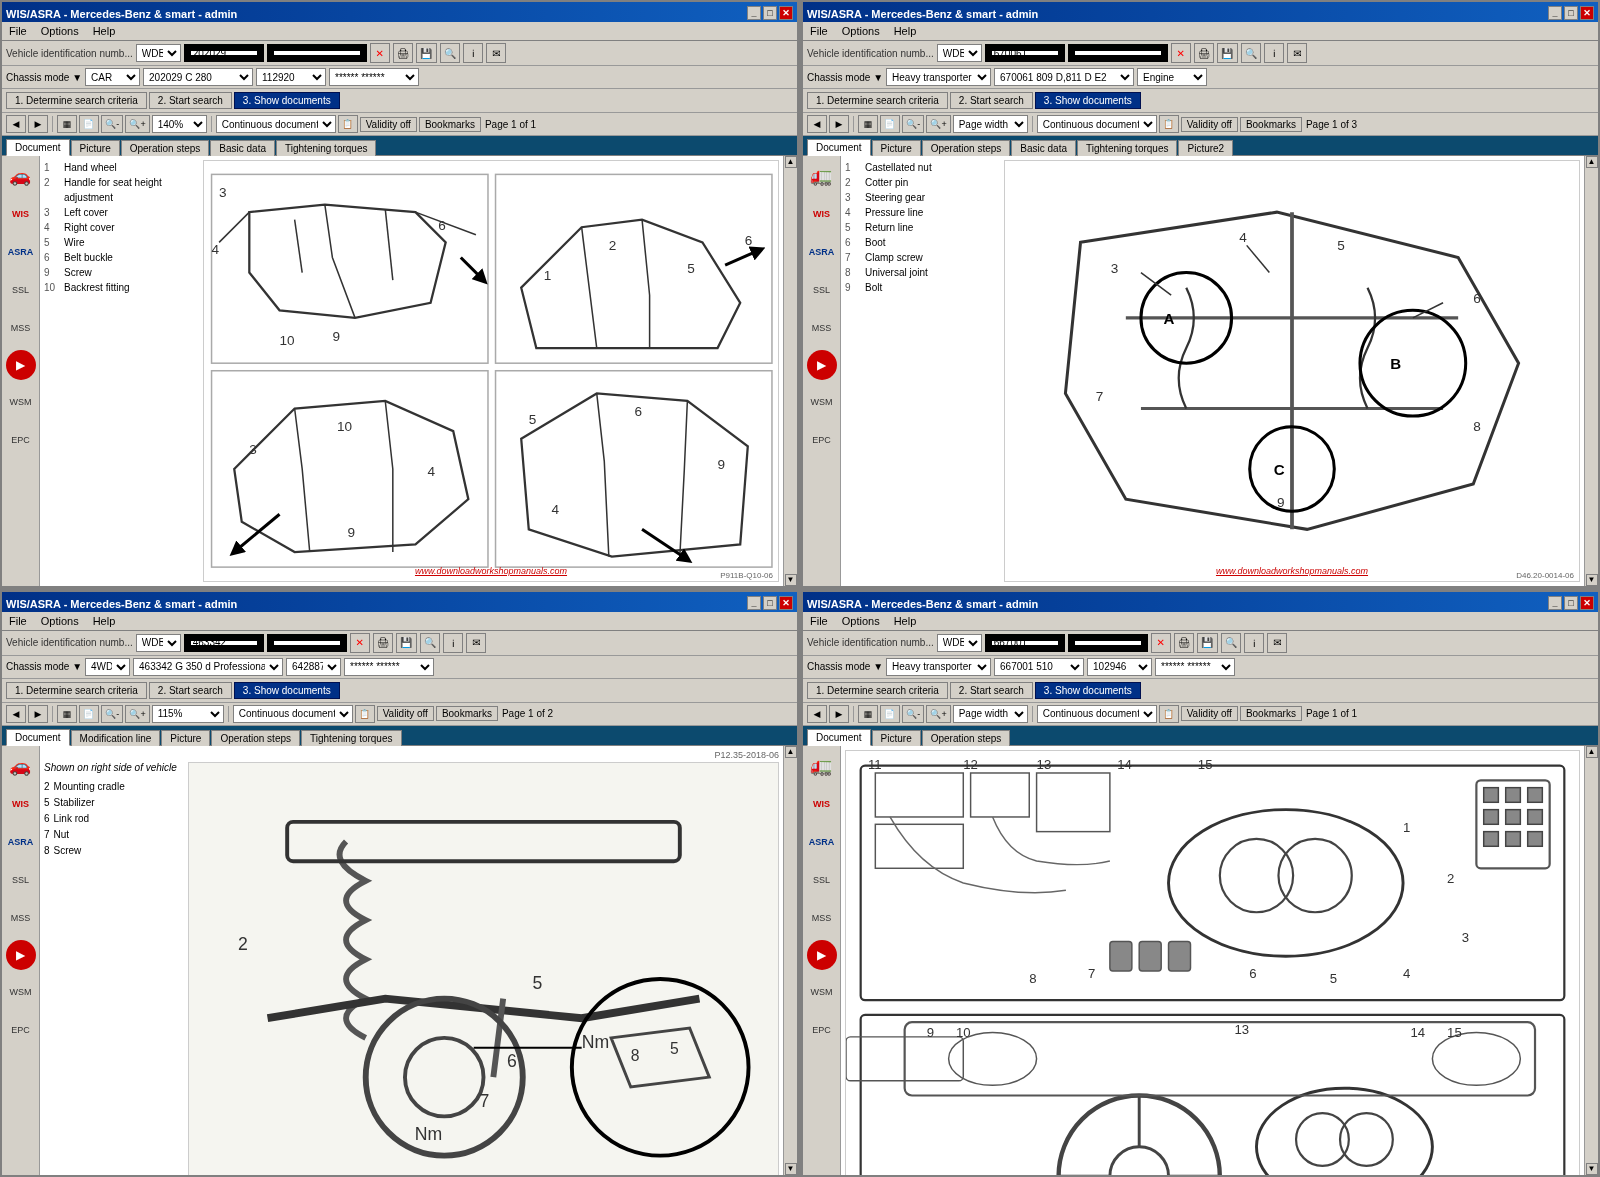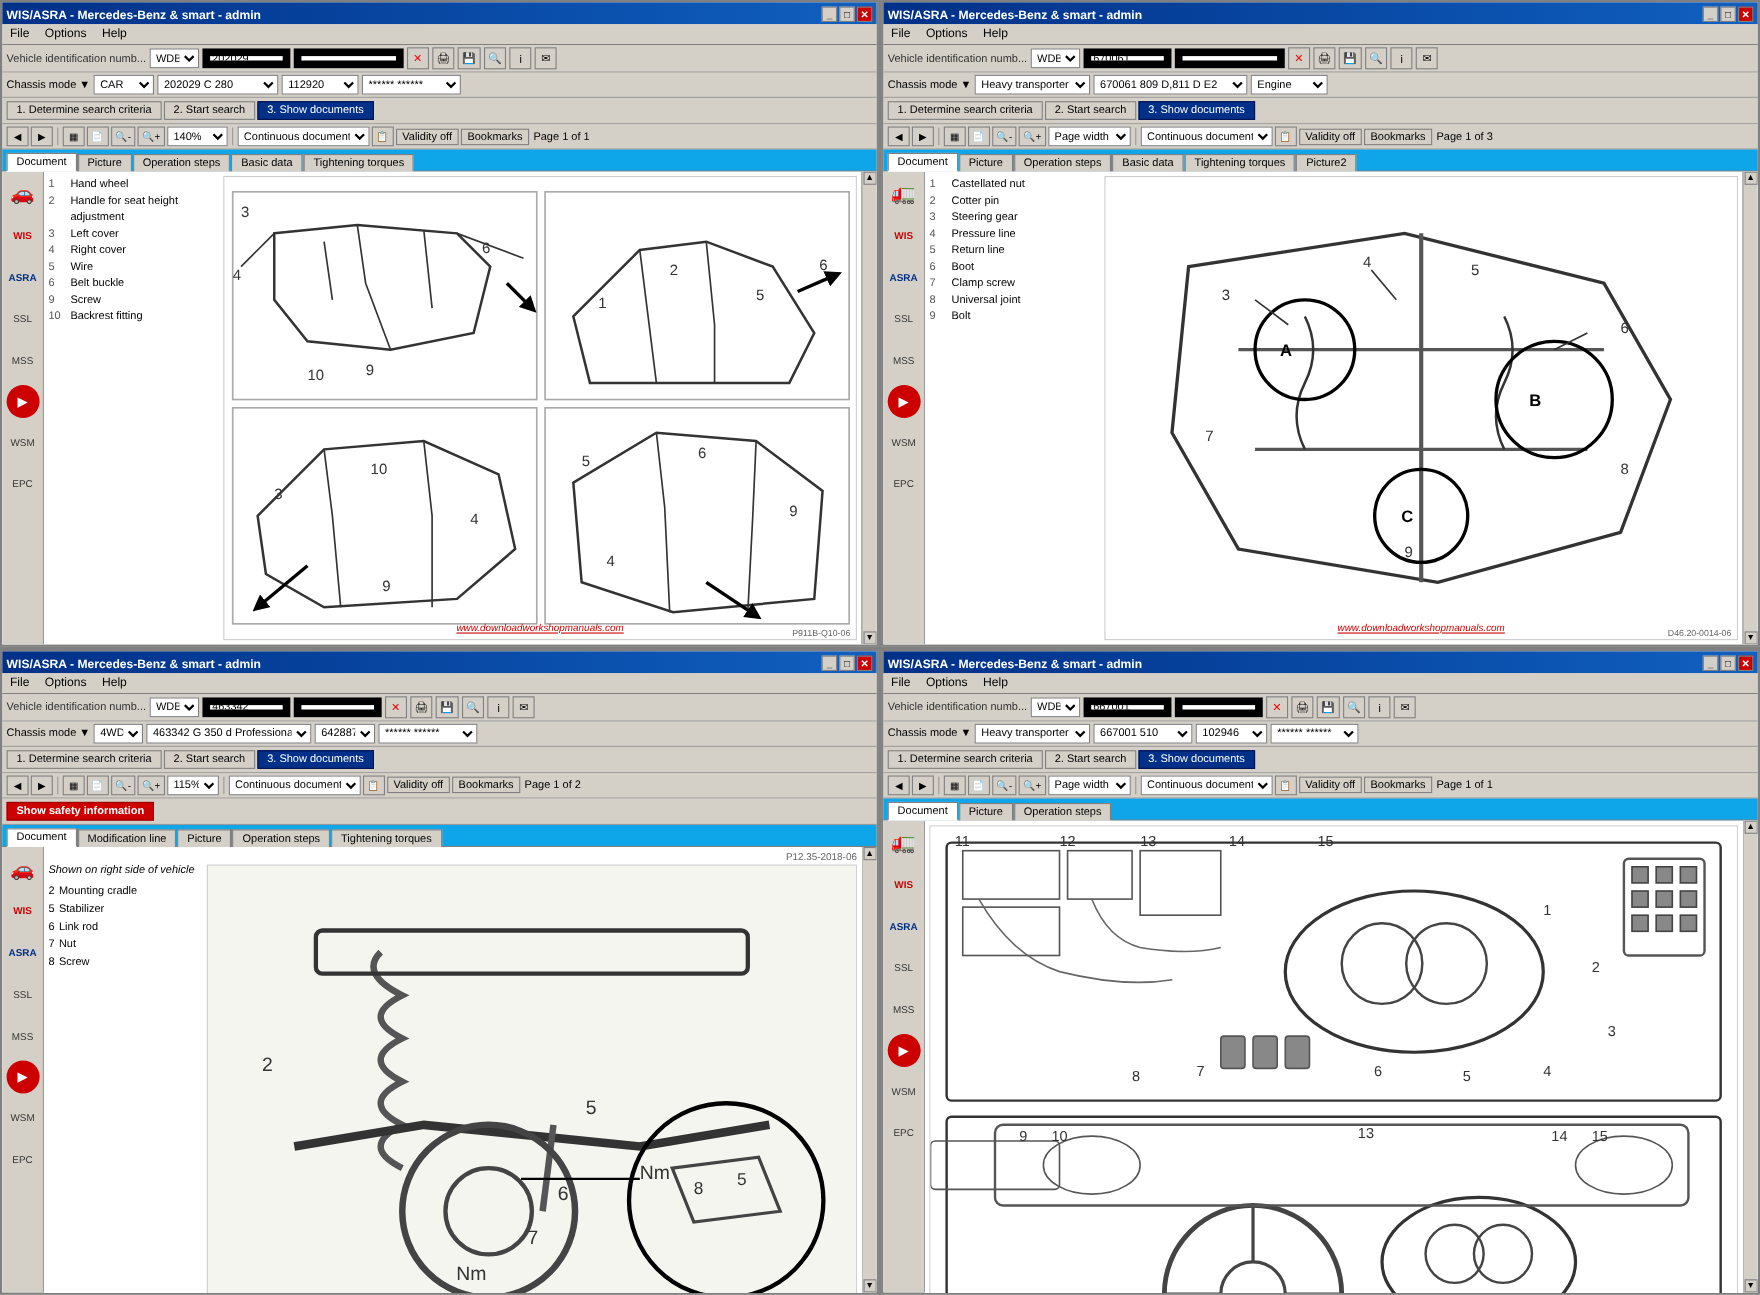--- a/index.html
+++ b/index.html
@@ -148,21 +148,21 @@
 
     .doc-toolbar .toolbar-btn {
       height: 18px;
       font-size: 9px;
     }
 
     .tabs-row {
       display: flex;
       align-items: flex-end;
       padding: 2px 4px 0;
-      background: #0ea5e9;
+      background: #0c4a6e;
       border-bottom: 1px solid #808080;
       gap: 1px;
     }
 
     .tab {
       padding: 2px 8px;
       border: 1px solid #808080;
       border-bottom: none;
       background: #d4d0c8;
       font-size: 10px;
@@ -725,30 +725,27 @@
     <button class="step-btn active">3. Show documents</button>
   </div>
   <div class="doc-toolbar">
     <div class="toolbar-btn">◀</div>
     <div class="toolbar-btn">▶</div>
     <div class="sep"></div>
     <div class="toolbar-btn">▦</div>
     <div class="toolbar-btn">📄</div>
     <div class="toolbar-btn">🔍-</div>
     <div class="toolbar-btn">🔍+</div>
-    <select class="dropdown" style="width:47px"><option>115%</option></select>
+    <select class="dropdown" style="width:72px"><option>115%</option></select>
     <div class="sep"></div>
     <select class="dropdown" style="width:120px"><option>Continuous document</option></select>
     <div class="toolbar-btn">📋</div>
     <button class="validity-btn">Validity off</button>
     <button class="validity-btn">Bookmarks</button>
     <span class="page-info">Page 1 of 2</span>
-  </div>
-  <div style="padding:3px 4px;background:#d4d0c8;border-bottom:1px solid #999">
-    <button class="red-btn" style="margin:0;padding:2px 8px;font-size:10px;font-weight:bold">Show safety information</button>
   </div>
   <div class="tabs-row">
     <div class="tab active">Document</div>
     <div class="tab">Modification line</div>
     <div class="tab">Picture</div>
     <div class="tab">Operation steps</div>
     <div class="tab">Tightening torques</div>
   </div>
   <div class="content-area">
     <div class="left-panel">

